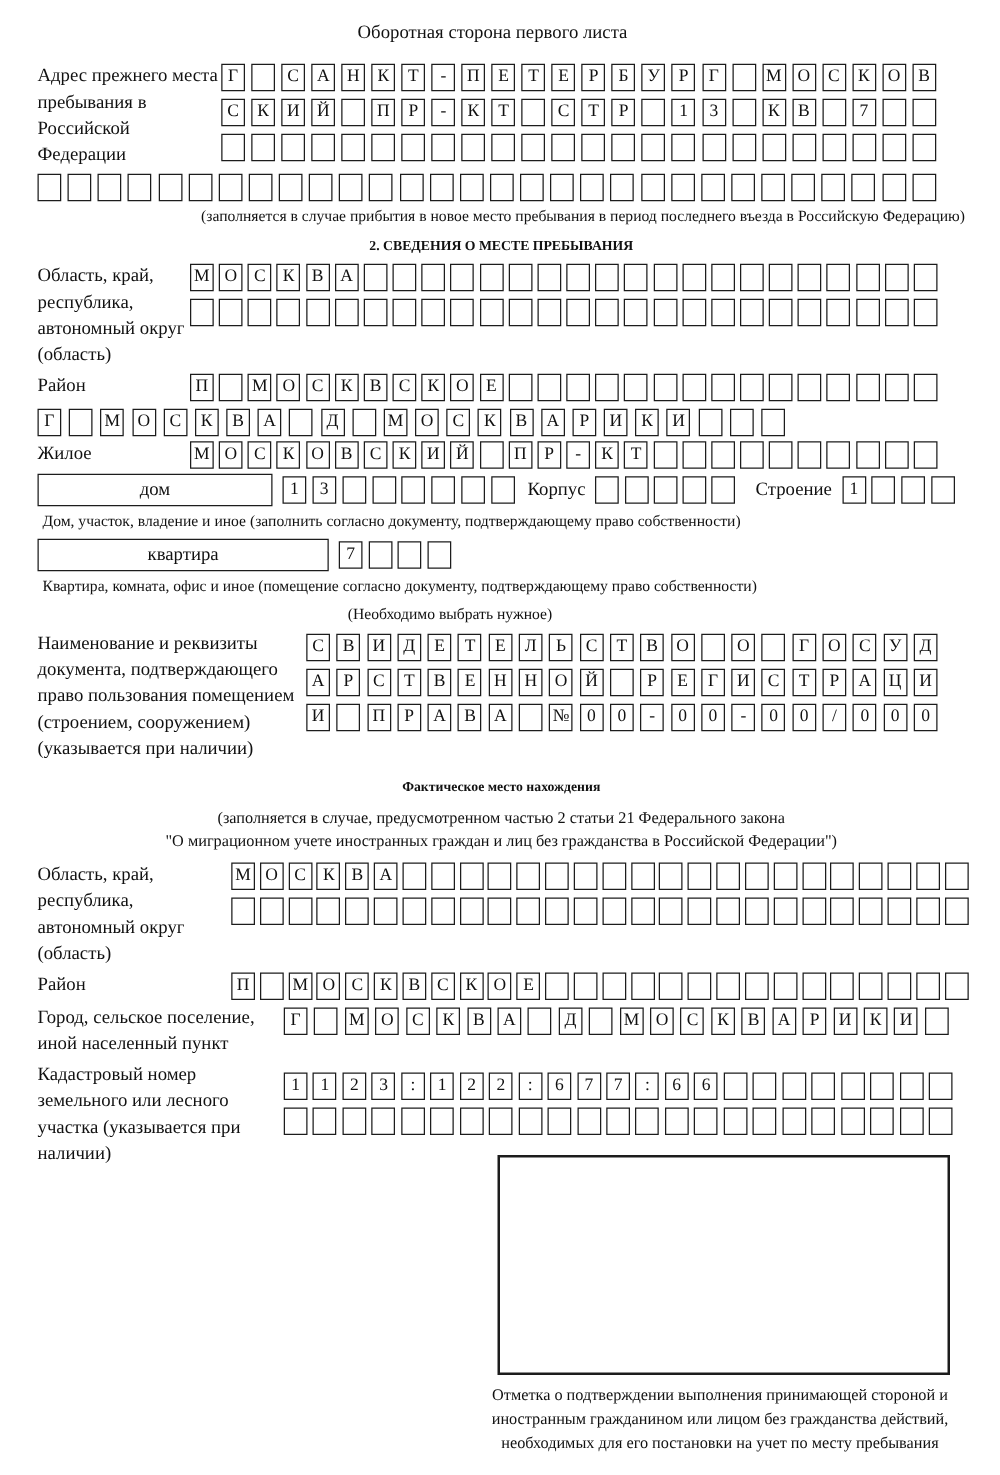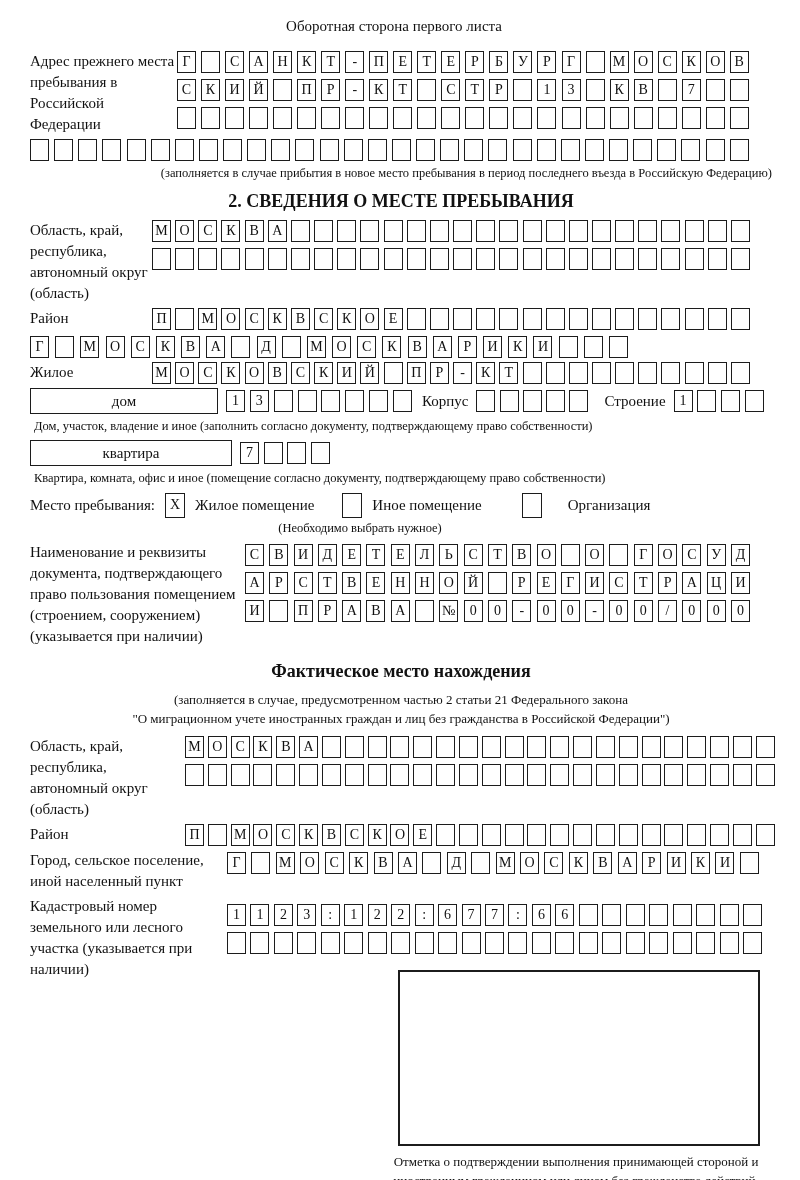--- a/index.html
+++ b/index.html
@@ -6,21 +6,21 @@
   body{width:800px;height:1180px;font-family:"Liberation Serif","DejaVu Serif",serif;color:#111;}
   .page{box-sizing:border-box;width:800px;height:1180px;padding:10px 28px 0 30px;position:relative;overflow:hidden;}
   .sheet-title{text-align:center;font-size:15px;padding:8px 14px 16px 0;}
   .frow{display:flex;align-items:flex-start;margin-bottom:4px;}
   .flabel{font-size:15px;line-height:21px;flex:none;}
   .fcells{display:flex;flex-direction:column;gap:6px;flex:none;}
   .cellrow{display:flex;justify-content:space-between;flex:none;}
   .cell{width:19px;height:22px;border:1.6px solid #1c1c1c;box-sizing:border-box;display:flex;align-items:center;justify-content:center;font-size:14px;line-height:1;flex:none;background:#fff;}
   .caption{font-size:12.5px;line-height:16px;margin:2px 0 6px 4px;}
   .center{text-align:right;margin-left:0;}
-  .sec-title{text-align:center;font-weight:bold;font-size:18px;margin:10px 0 8px 0;}
+  .sec-title{text-align:center;font-weight:bold;font-size:11px;margin:10px 0 8px 0;}
   .widebox{height:26px;border:1.6px solid #1c1c1c;box-sizing:border-box;display:flex;align-items:center;justify-content:center;font-size:15px;flex:none;}
   .inline-label{font-size:15px;line-height:26px;flex:none;}
   .cbox{width:20px;height:25px;border:1.6px solid #1c1c1c;box-sizing:border-box;display:flex;align-items:center;justify-content:center;font-size:14px;flex:none;}
   .stayrow{display:flex;align-items:center;margin:6px 0 2px 0;}
   .markbox{width:362px;height:176px;border:2px solid #1c1c1c;box-sizing:border-box;margin-left:368px;margin-top:-14px;}
   .markcaption{width:388px;margin-left:352px;text-align:center;font-size:13px;line-height:19px;margin-top:6px;}
   .factnote{text-align:center;font-size:13px;line-height:19px;margin-bottom:8px;}
 </style>
 </head>
 <body>
@@ -327,39 +327,30 @@
     <div class="cellrow" style="width:90px;margin-left:8px">
         <span class="cell">1</span>
         <span class="cell"></span>
         <span class="cell"></span>
         <span class="cell"></span>
       </div>
   </div>
   <div class="caption">Дом, участок, владение и иное (заполнить согласно документу, подтверждающему право собственности)</div>
 
   <div class="frow" style="align-items:center">
-    <div class="widebox" style="width:202px">квартира</div>
+    <div class="widebox" style="width:233px">квартира</div>
     <div class="cellrow" style="width:90px;margin-left:8px">
         <span class="cell">7</span>
         <span class="cell"></span>
         <span class="cell"></span>
         <span class="cell"></span>
       </div>
   </div>
   <div class="caption">Квартира, комната, офис и иное (помещение согласно документу, подтверждающему право собственности)</div>
 
-  <div class="stayrow">
-    <span class="inline-label">Место пребывания:</span>
-    <span class="cbox" style="margin-left:10px">X</span>
-    <span class="inline-label" style="margin-left:10px">Жилое помещение</span>
-    <span class="cbox" style="margin-left:28px"></span>
-    <span class="inline-label" style="margin-left:10px">Иное помещение</span>
-    <span class="cbox" style="margin-left:40px"></span>
-    <span class="inline-label" style="margin-left:26px">Организация</span>
-  </div>
   <div class="caption" style="margin-left:205px;width:250px;text-align:center">(Необходимо выбрать нужное)</div>
 
   <div class="frow" style="margin-top:4px">
     <div class="flabel" style="width:215px">Наименование и реквизиты документа, подтверждающего право пользования помещением (строением, сооружением) (указывается при наличии)</div>
     <div class="fcells" style="padding-top:2px">
       <div class="cellrow" style="width:505px">
           <span class="cell">С</span>
           <span class="cell">В</span>
           <span class="cell">И</span>
           <span class="cell">Д</span>

